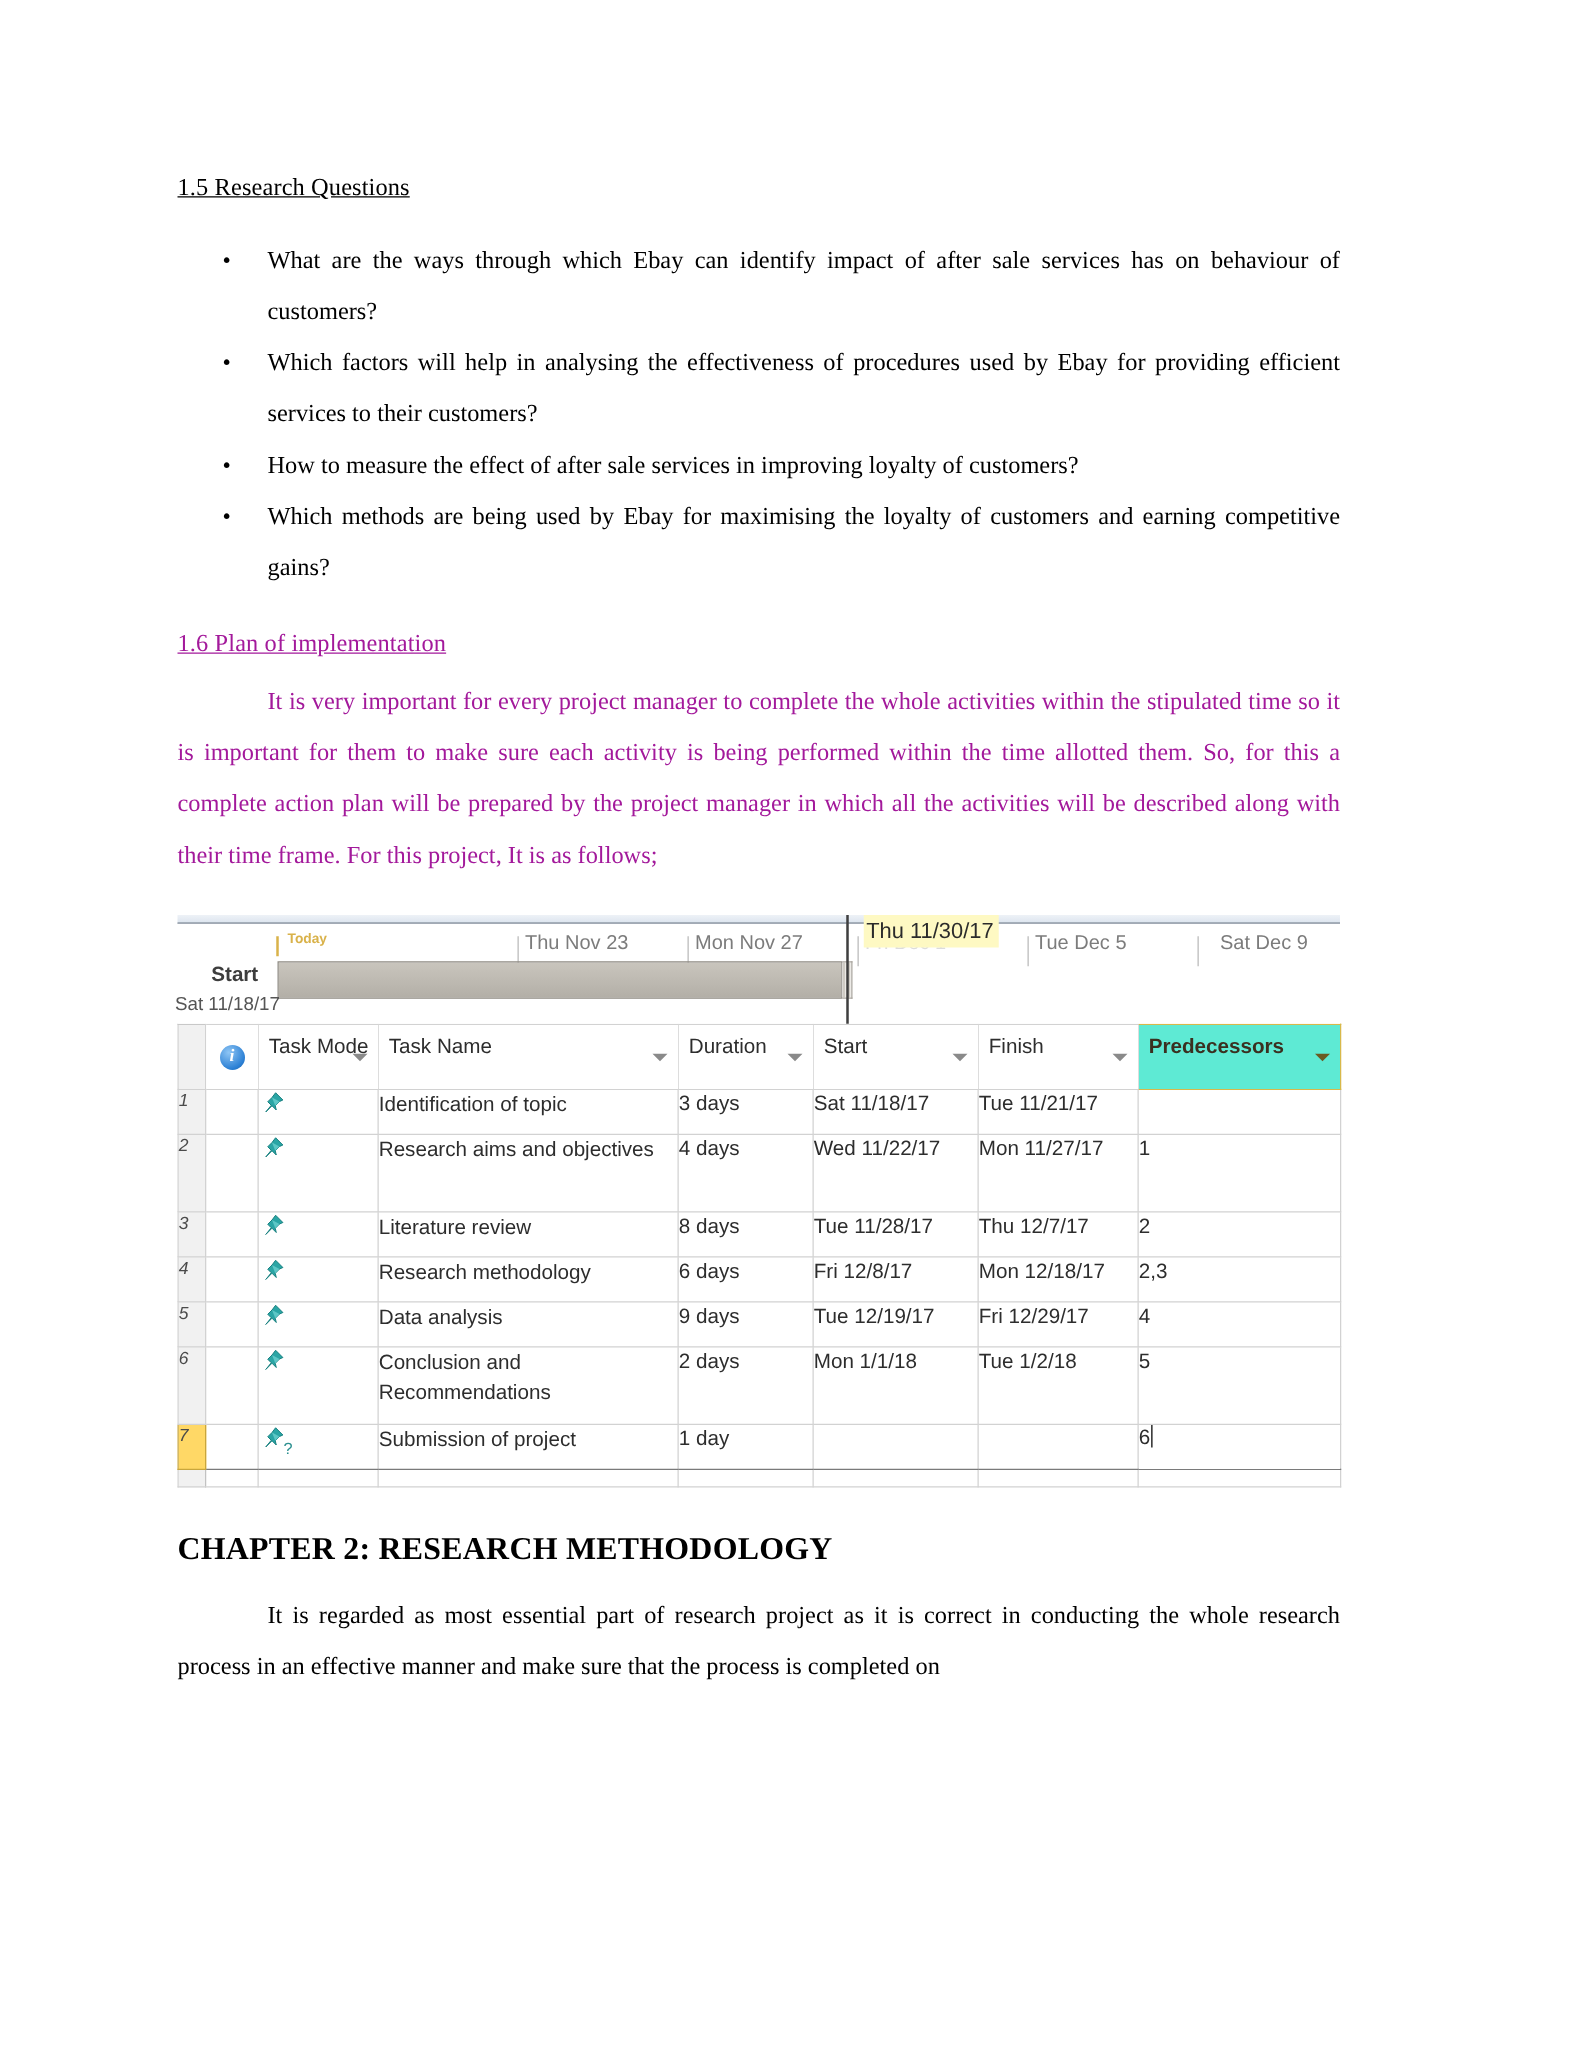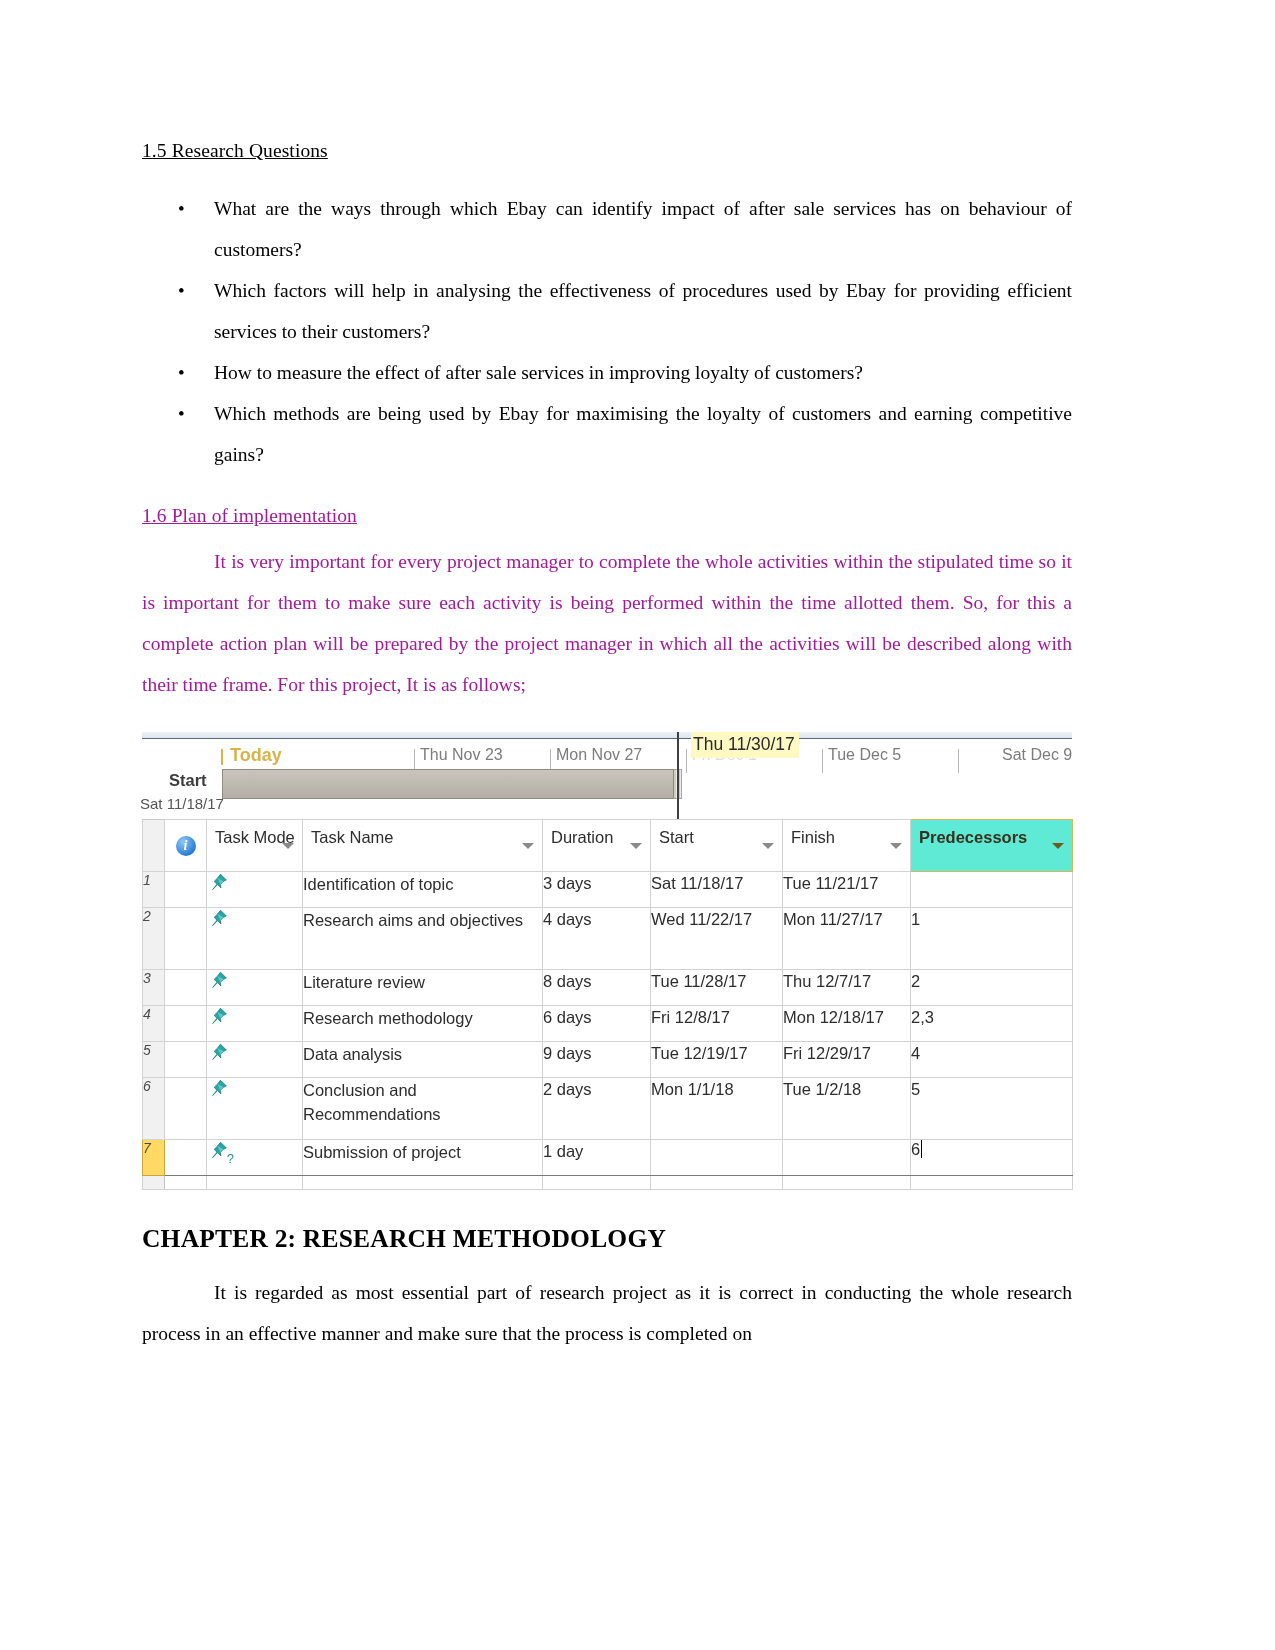--- a/index.html
+++ b/index.html
@@ -101,21 +101,21 @@
     position:absolute;
     top:19px;
     font-size:16px;
     color:#7c7c7c;
     white-space:nowrap;
   }
   .tl-lbl.faded { color:#dcdcdc; }
   .tl-today {
     position:absolute;
     top:18px; left:88px;
-    font-size:18px;
+    font-size:11px;
     color:#d9b24a;
     font-weight:bold;
     white-space:nowrap;
   }
   .tl-todaytick {
     position:absolute;
     left:79px; top:22px;
     width:2px; height:16px;
     background:#d9b24a;
   }
@@ -326,21 +326,21 @@
       <div class="tl-tick" style="left:408px"></div>
       <div class="tl-lbl" style="left:414px">Mon Nov 27</div>
 
       <div class="tl-tick" style="left:544px"></div>
       <div class="tl-lbl faded" style="left:550px">Fri Dec 1</div>
 
       <div class="tl-tick" style="left:680px"></div>
       <div class="tl-lbl" style="left:686px">Tue Dec 5</div>
 
       <div class="tl-tick" style="left:816px"></div>
-      <div class="tl-lbl" style="left:860px">Sat Dec 9</div>
+      <div class="tl-lbl" style="left:834px">Sat Dec 9</div>
 
       <div class="tl-bar"></div>
       <div class="tl-bar-tail"></div>
       <div class="tl-vline"></div>
       <div class="tl-tooltip">Thu 11/30/17</div>
 
       <div class="tl-startlbl">Start</div>
       <div class="tl-startdate">Sat 11/18/17</div>
     </div>
 

